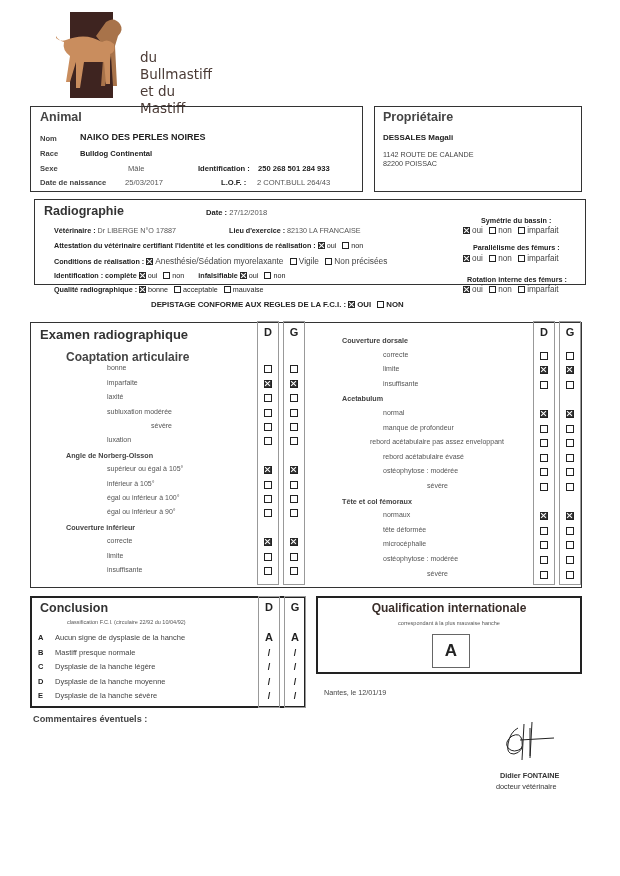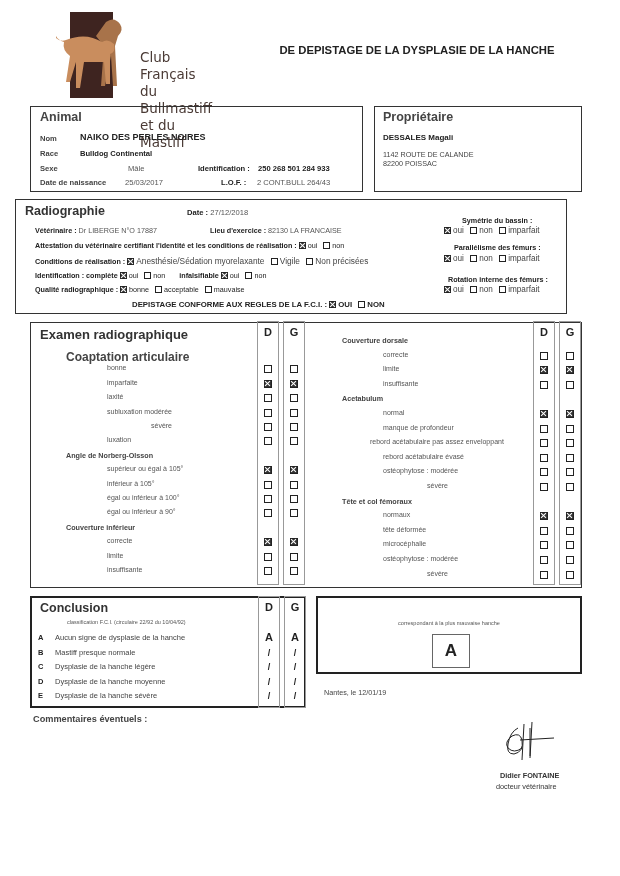--- a/index.html
+++ b/index.html
@@ -41,27 +41,25 @@
 </head>
 <body>
 
 <div class="abs logo-box">
   <div class="logo-dark"></div>
   <svg class="logo-svg" width="90" height="88">
     <path d="M58 10 q8 -6 14 2 q4 6 -2 12 l-3 10 l2 40 l-4 0 l-2 -30 l-6 30 l-4 0 l3 -40 l-8 -10 z" fill="#a8734a"></path>
     <path d="M8 26 q4 4 10 2 q20 -8 36 2 q6 -4 12 2 q2 8 -4 10 l0 30 l-4 0 l-2 -22 l-20 0 l-4 26 l-4 0 l0 -26 l-6 20 l-4 0 l4 -26 q-8 -6 -6 -14 q-6 -2 -8 -6 z" fill="#c98d5e"></path>
   </svg>
   <div class="club-name">
-    <div>Club Français</div>
     <div>du Bullmastiff</div>
     <div>et du Mastiff</div>
   </div>
 </div>
 <div class="abs doc-title">
-  <div>DE DEPISTAGE DE LA DYSPLASIE DE LA HANCHE</div>
 </div>
 
 <div class="box" style="left:30px;top:106px;width:333px;height:86px;">
   <div class="sec-title" style="left:9px;top:3px;font-size:12.5px;">Animal</div>
   <div class="lbl t75 bold" style="left:9px;top:27px;color:#444;">Nom</div>
   <div class="lbl bold" style="left:49px;top:25px;font-size:9px;">NAIKO DES PERLES NOIRES</div>
   <div class="lbl t75 bold" style="left:9px;top:42px;color:#444;">Race</div>
   <div class="lbl t75 bold" style="left:49px;top:42px;">Bulldog Continental</div>
   <div class="lbl t75 bold" style="left:9px;top:57px;color:#444;">Sexe</div>
   <div class="lbl t75" style="left:49px;top:57px;color:#555;padding-left:48px;">Mâle</div>
@@ -73,21 +71,21 @@
   <div class="lbl t75" style="left:226px;top:71px;color:#555;">2 CONT.BULL  264/43</div>
 </div>
 
 <div class="box" style="left:374px;top:106px;width:208px;height:86px;">
   <div class="sec-title" style="left:8px;top:3px;font-size:12.5px;">Propriétaire</div>
   <div class="lbl t8 bold" style="left:8px;top:26px;">DESSALES Magali</div>
   <div class="lbl t7" style="left:8px;top:43px;color:#444;">1142 ROUTE DE CALANDE</div>
   <div class="lbl t7" style="left:8px;top:52px;color:#444;">82200 POISSAC</div>
 </div>
 
-<div class="box" style="left:15px;top:199px;width:552px;height:115px;">
+<div class="box" style="left:34px;top:199px;width:552px;height:86px;">
   <div class="sec-title" style="left:9px;top:4px;font-size:12.5px;color:#333;">Radiographie</div>
   <div class="lbl t75" style="left:171px;top:8px;"><b>Date :</b> <span style="color:#555">27/12/2018</span></div>
   <div class="lbl t7" style="left:19px;top:26px;"><b>Vétérinaire :</b> <span style="color:#555">Dr LIBERGE  N°O 17887</span></div>
   <div class="lbl t7" style="left:194px;top:26px;"><b>Lieu d'exercice :</b> <span style="color:#555">82130 LA FRANCAISE</span></div>
 
   <div class="lbl t7" style="left:19px;top:56px;">
     <b>Conditions de réalisation :</b>
     <span style="font-size:8.3px;color:#444;">
       <span class="cb on"></span><span>Anesthésie/Sédation myorelaxante</span>
       <span class="cb" style="margin-left:4px"></span><span>Vigile</span>
@@ -279,20 +277,21 @@
       <div class="grade" style="left: 226px; top: 78.5px; width: 22px; font-size: 9px;">/</div>
       <div class="grade" style="left: 252px; top: 78.5px; width: 22px; font-size: 9px;">/</div>
       <div class="lbl" style="left: 6px; top: 93px; font-weight: bold; font-size: 7.5px;">E</div>
       <div class="lbl" style="left: 23px; top: 93px; font-size: 7.5px; color: rgb(68, 68, 68);">Dysplasie de la hanche sévère</div>
       <div class="grade" style="left: 226px; top: 93px; width: 22px; font-size: 9px;">/</div>
       <div class="grade" style="left: 252px; top: 93px; width: 22px; font-size: 9px;">/</div>
     </div>
 </div>
 
 <div class="box box-heavy" style="left:316px;top:596px;width:266px;height:78px;">
+  <div class="sec-title" style="left:0;width:100%;text-align:center;top:3px;font-size:12px;color:#3a2e2a;">Qualification internationale</div>
   <div class="lbl" style="left:0;width:100%;text-align:center;top:22px;font-size:5.5px;color:#555;">correspondant à la plus mauvaise hanche</div>
   <div class="qual-box" style="left:114px;top:36px;">A</div>
 </div>
 
 <div class="lbl" style="left:324px;top:688px;font-size:7.2px;color:#444;">Nantes, le  12/01/19</div>
 <div class="lbl bold" style="left:33px;top:714px;font-size:9.2px;color:#444;">Commentaires éventuels :</div>
 
 <svg class="abs" style="left:498px;top:720px;" width="60" height="45">
   <path d="M20 8 q-8 4 -10 16 q-2 10 6 10 q10 -2 8 -14 q-2 -8 -10 -4 q-8 6 -4 12 q6 6 14 0" fill="none" stroke="#222" stroke-width="1"></path>
   <path d="M26 4 l-2 36 M32 8 l0 28 M34 2 l-2 36 M22 20 l34 -2" fill="none" stroke="#222" stroke-width="1"></path>

